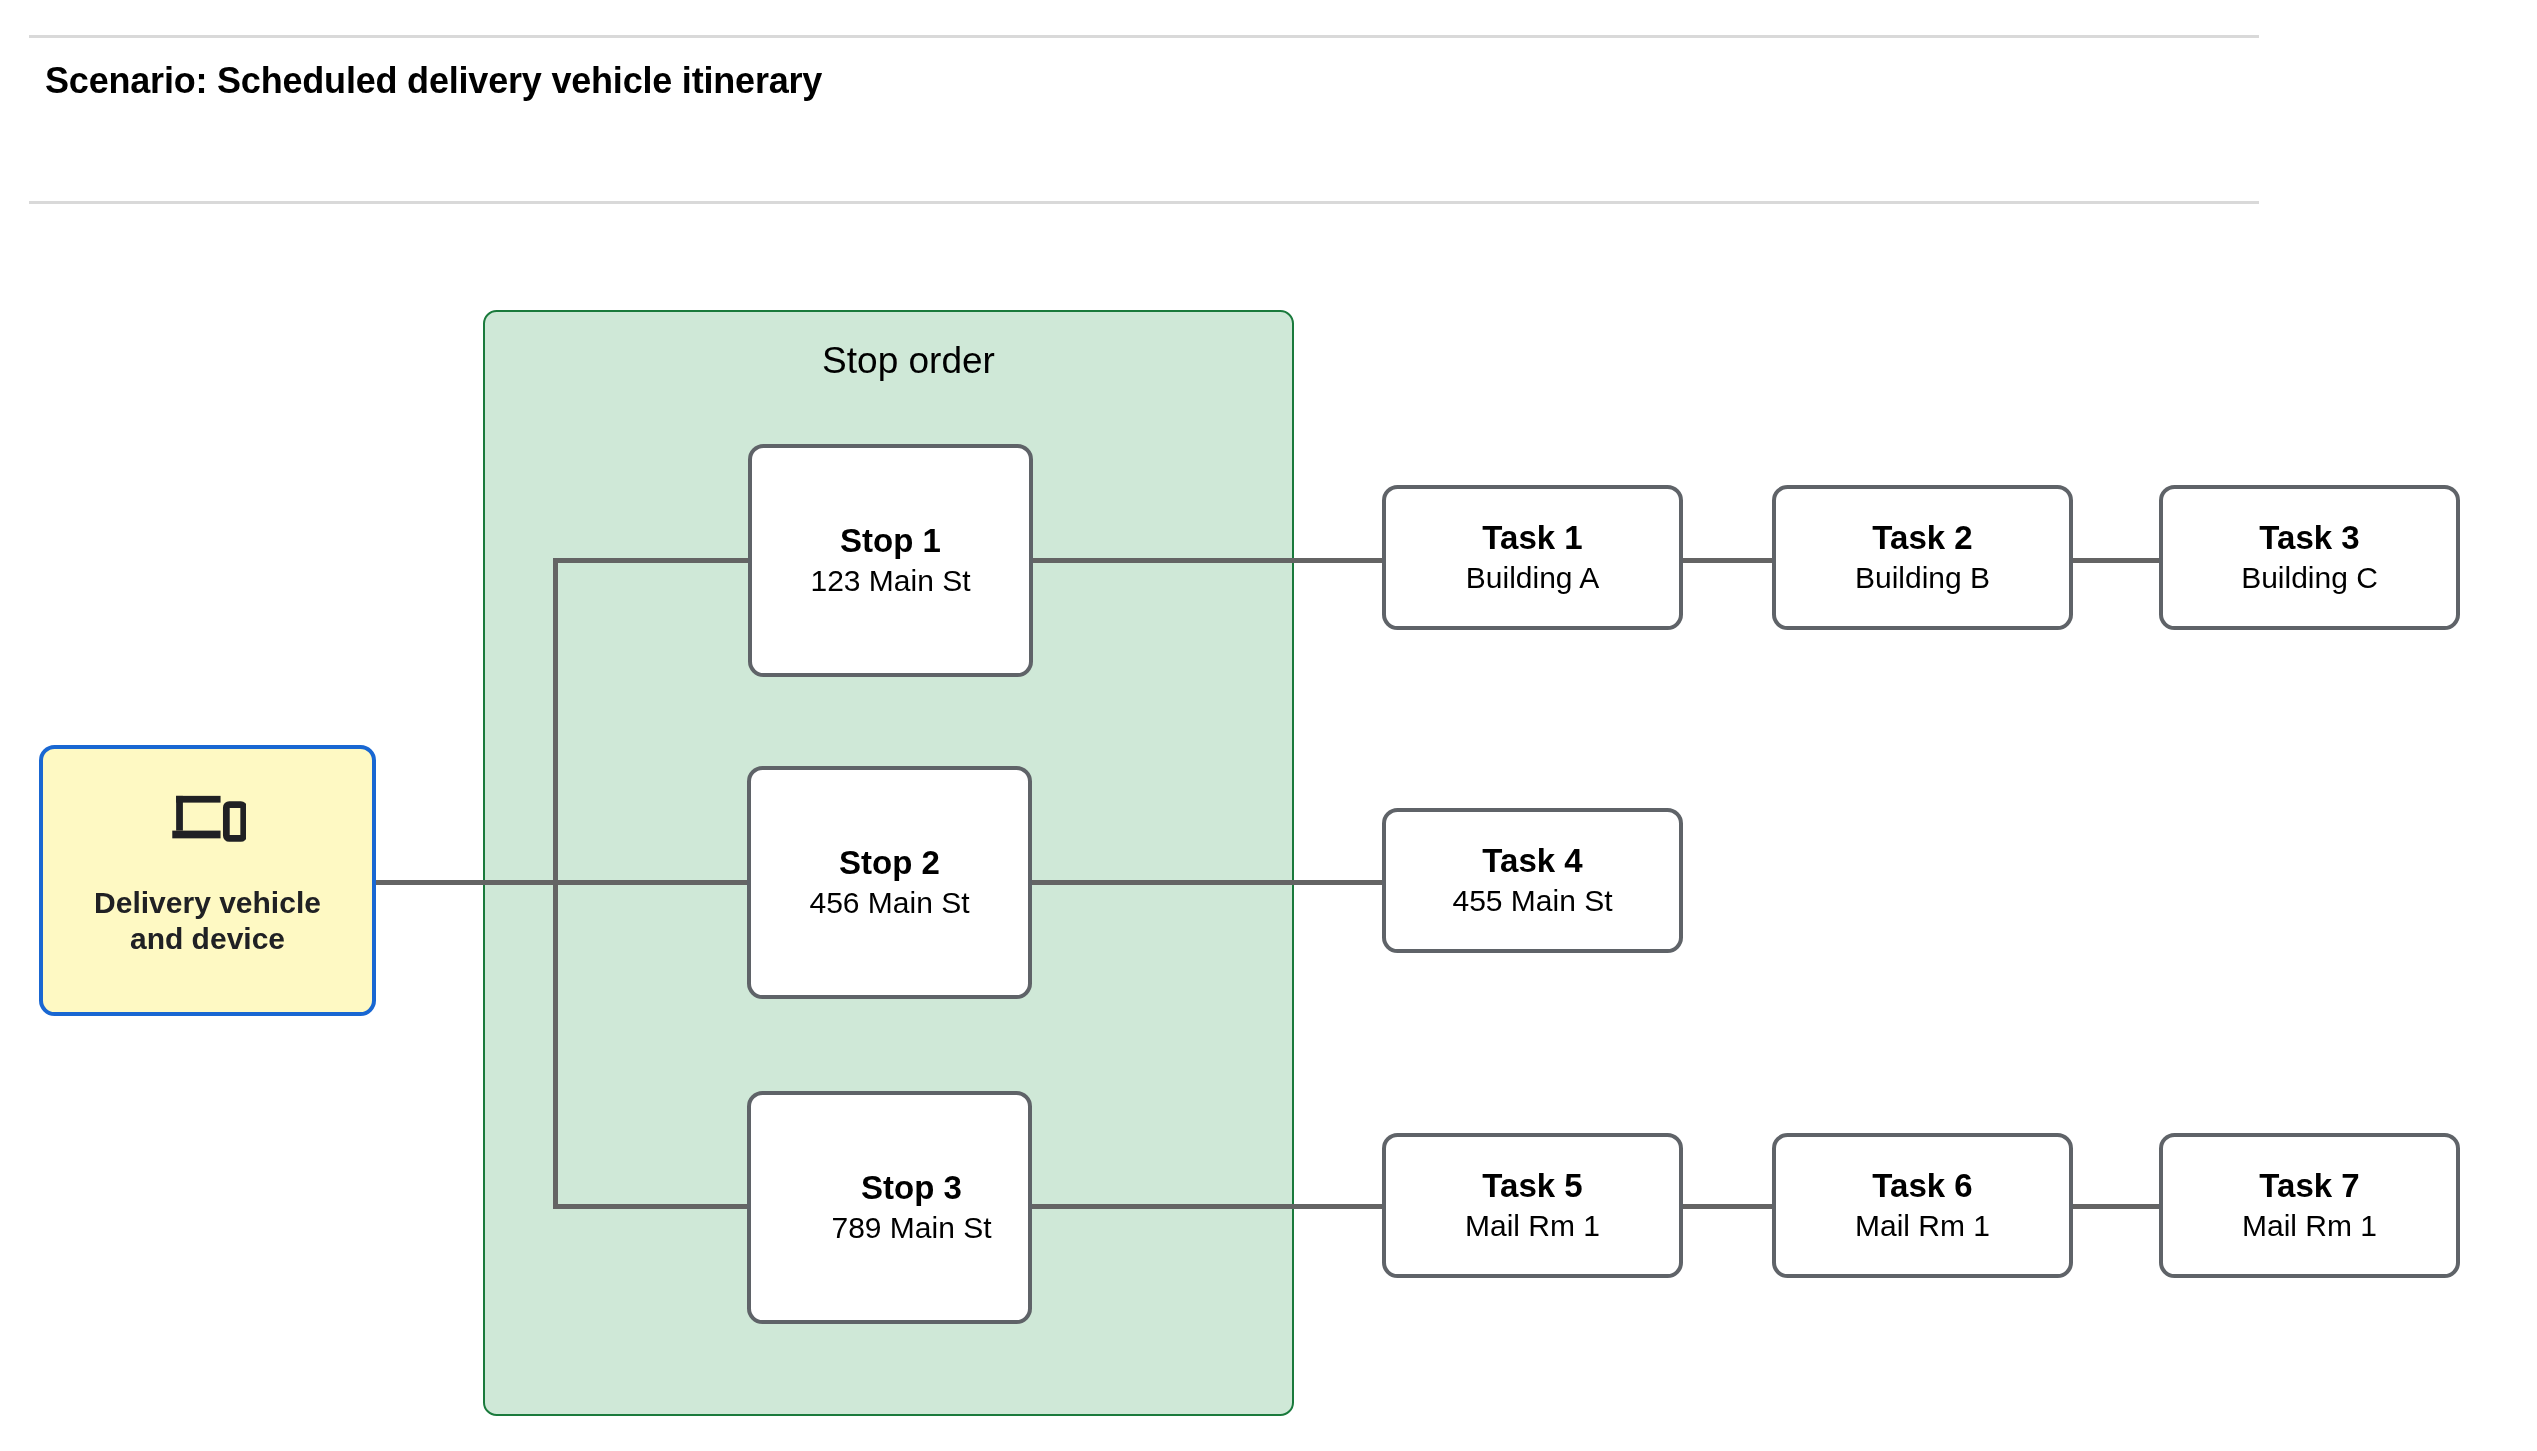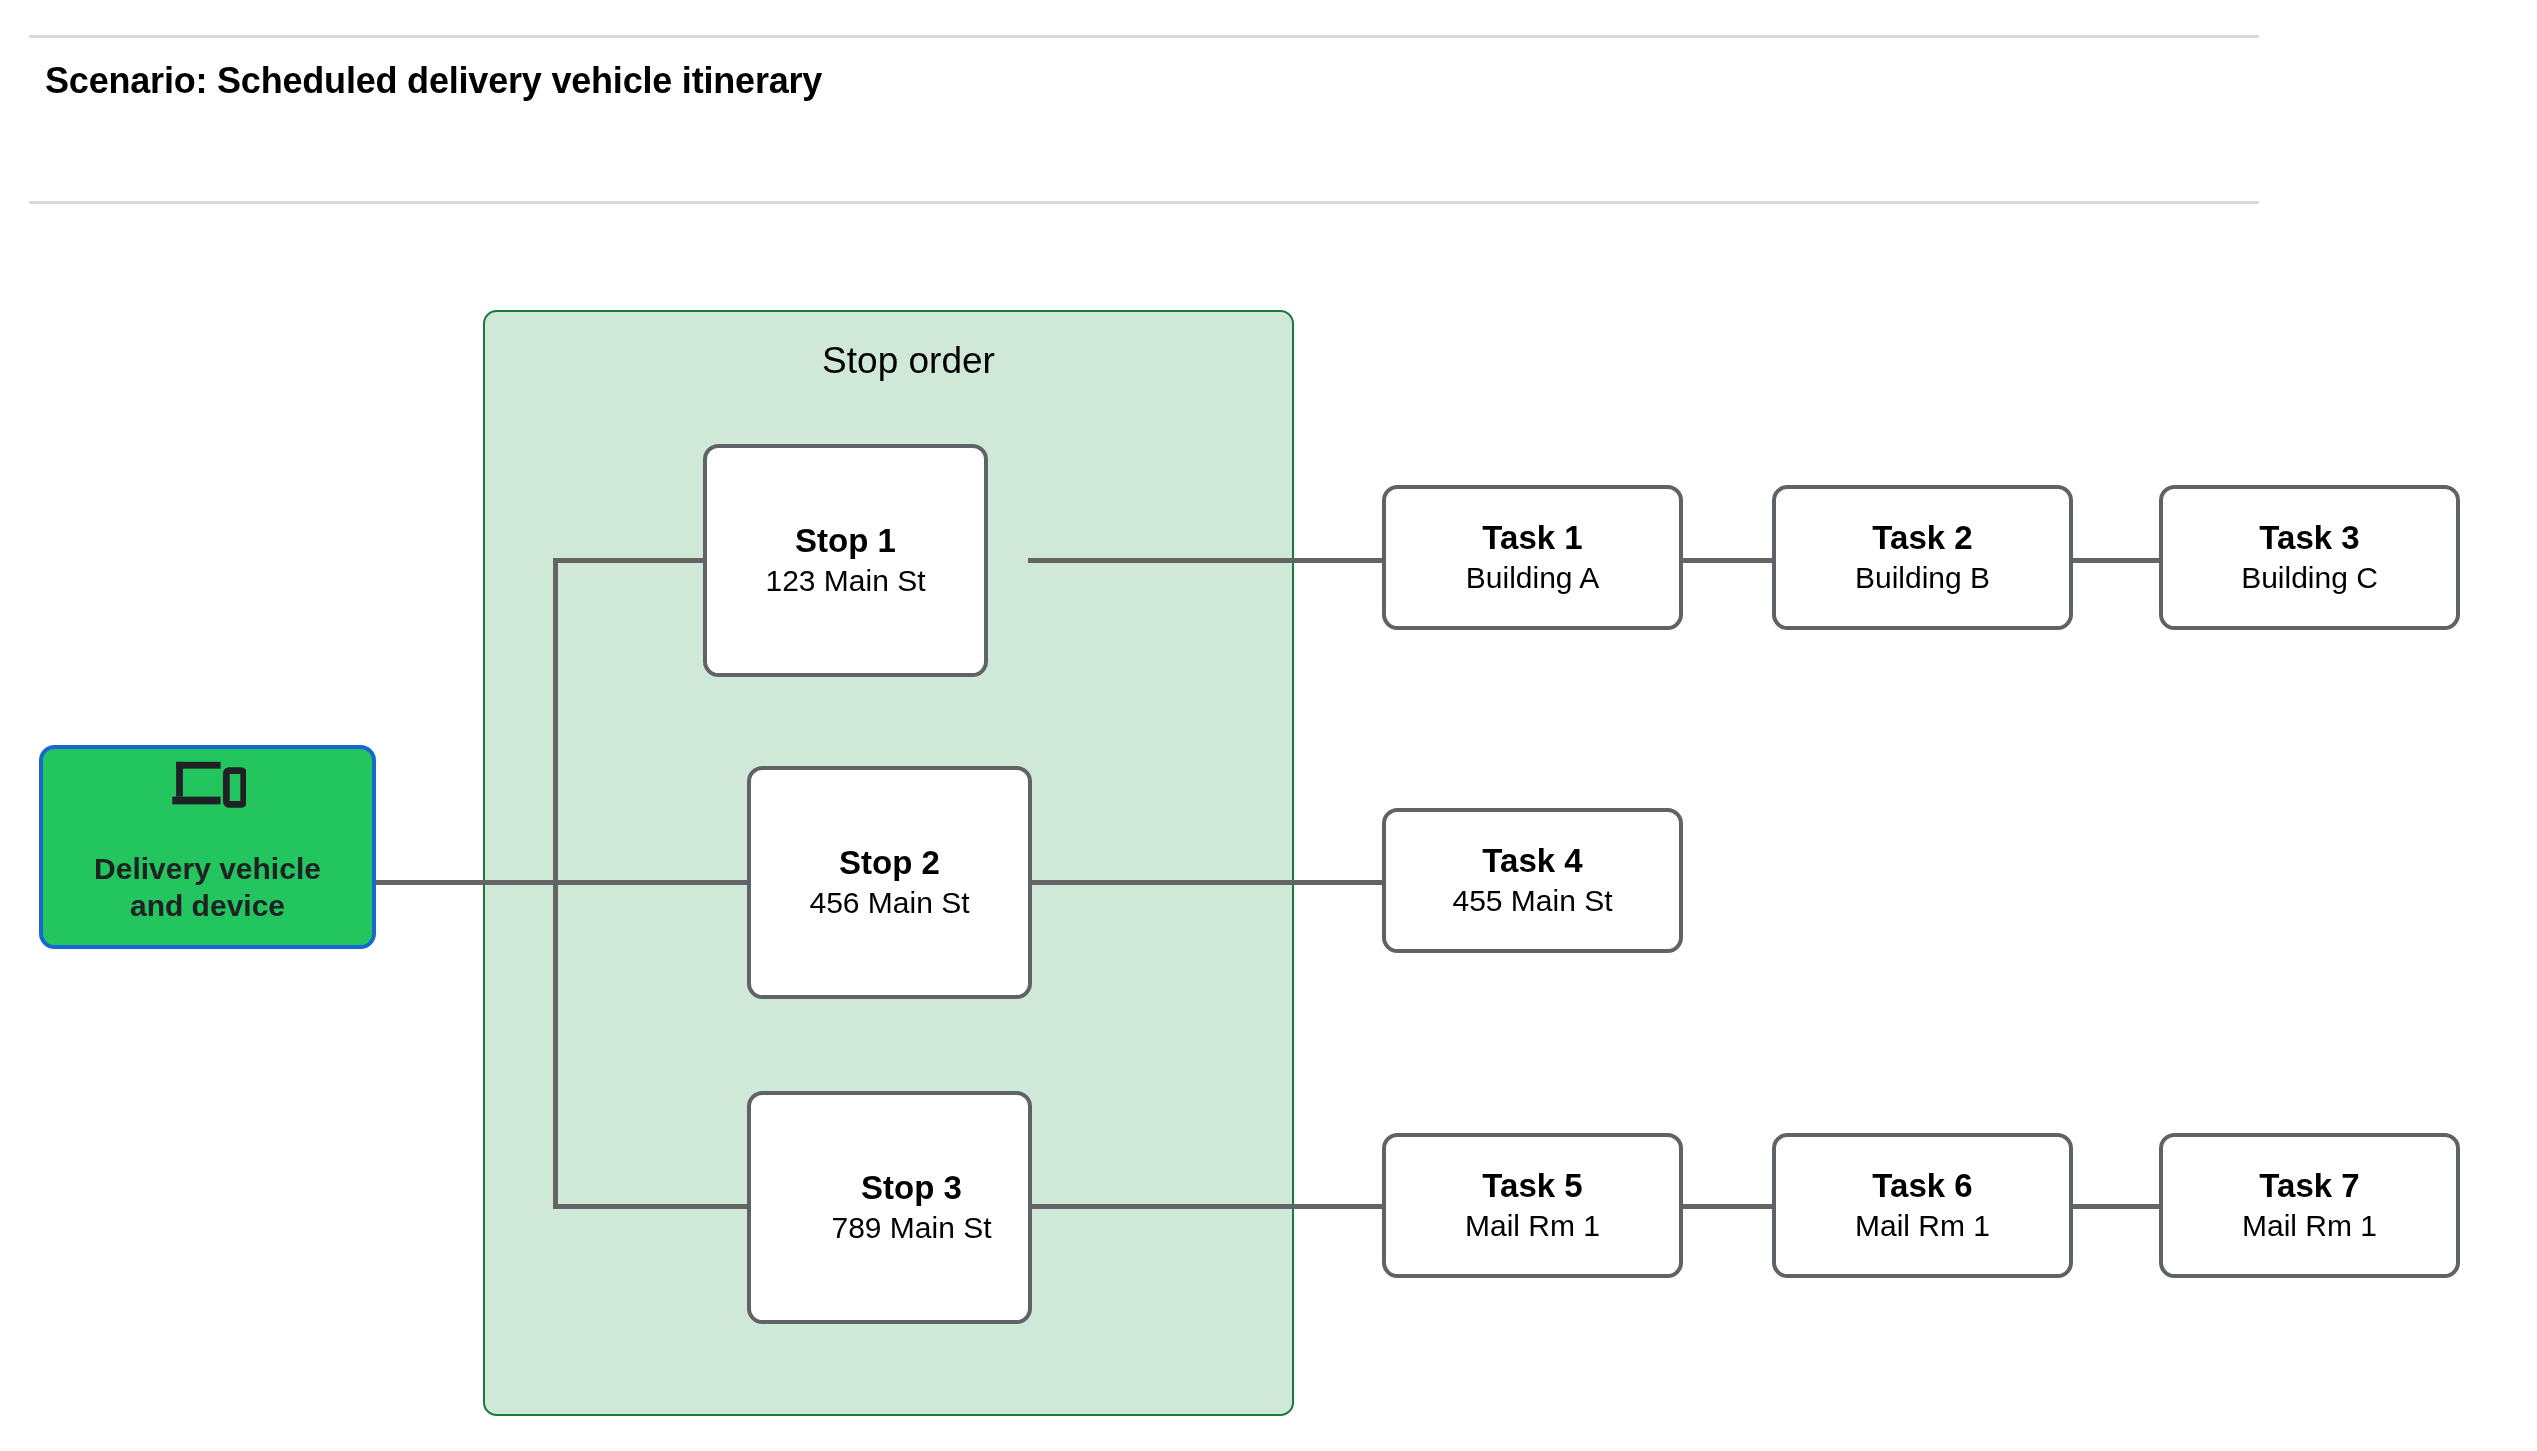--- a/index.html
+++ b/index.html
@@ -53,38 +53,38 @@
   .node{
     position:absolute;box-sizing:border-box;
     background:#ffffff;border:4.8px solid #5f6368;border-radius:15.5px;
     display:flex;flex-direction:column;align-items:center;justify-content:center;
     text-align:center;
   }
   .node .ttl{font-size:33px;font-weight:bold;line-height:1.12;color:#000;}
   .node .sub{font-size:30px;font-weight:normal;line-height:1.16;color:#000;margin-top:3.9px;}
 
   
-  .stop1{left:703px;top:444px;width:285px;height:233px;}
+  .stop1{left:748px;top:444px;width:285px;height:233px;}
   .stop2{left:747px;top:766px;width:285px;height:233px;}
   .stop3{left:747px;top:1091px;width:285px;height:233px;padding-left:44px;}
 
   
   .task1{left:1382px;top:485px;width:301px;height:145px;}
   .task2{left:1772px;top:485px;width:301px;height:145px;}
   .task3{left:2159px;top:485px;width:301px;height:145px;}
   .task4{left:1382px;top:808px;width:301px;height:145px;}
   .task5{left:1382px;top:1133px;width:301px;height:145px;}
   .task6{left:1772px;top:1133px;width:301px;height:145px;}
   .task7{left:2159px;top:1133px;width:301px;height:145px;}
 
   
   .vehicle{
-    position:absolute;left:39px;top:745px;width:337px;height:204px;
+    position:absolute;left:39px;top:745px;width:337px;height:271px;
     box-sizing:border-box;
-    background:#22c55e;border:4.8px solid #1967d2;border-radius:15.5px;
+    background:#fef9c3;border:4.8px solid #1967d2;border-radius:15.5px;
     display:flex;flex-direction:column;align-items:center;justify-content:center;
   }
   .vehicle .devices-icon{margin-top:-11.6px;margin-bottom:33px;}
   .vehicle .vlabel{
     font-size:30px;font-weight:bold;line-height:1.22;text-align:center;color:#202124;
   }
 </style>
 </head>
 <body>
 

